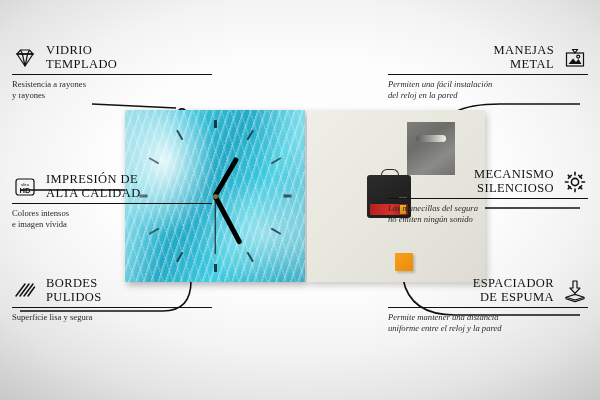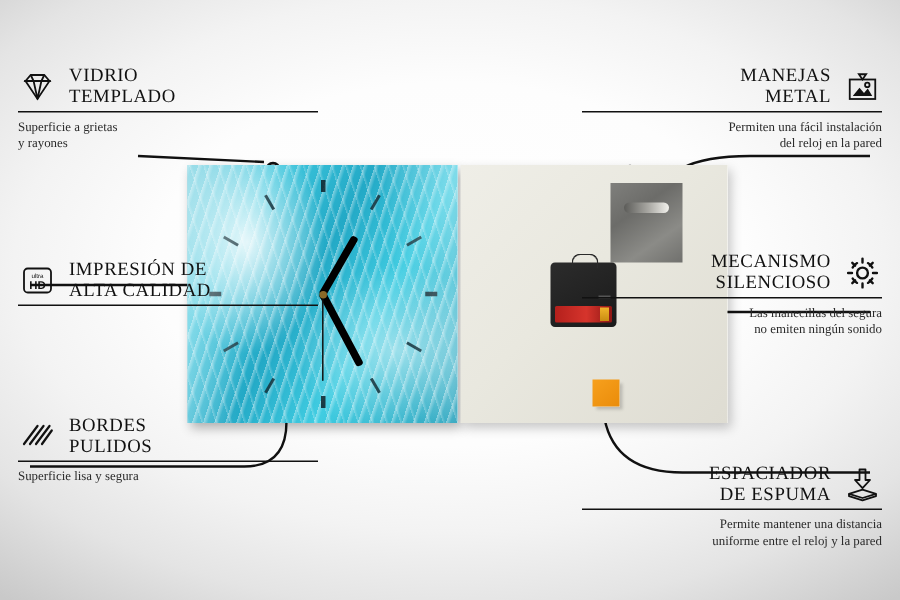--- a/index.html
+++ b/index.html
@@ -55,29 +55,29 @@
 
   
   .feat{position:absolute;width:200px;}
   .feat .head{display:flex;align-items:center;gap:8px;}
   .feat.right .head{flex-direction:row-reverse;}
   .ttl{font-size:12.5px;line-height:13.5px;letter-spacing:.4px;color:#111;
        font-variant:small-caps;text-transform:uppercase;font-weight:400;}
   .feat.right .ttl{text-align:right;font-family:Liberation Serif, serif;}
   .rule{height:1px;background:#111;margin:3px 0 4px;}
   .sub{font-size:8.6px;line-height:10.6px;color:#2a2a2a;}
-  .feat.right .sub{text-align:right;}
+  .feat.right .sub{text-align:left;font-style:italic;}
   .ico{width:26px;height:26px;flex:0 0 26px;display:block;}
 
   .f-tl{left:12px;top:44px;}
   .f-ml{left:12px;top:173px;}
   .f-bl{left:12px;top:277px;}
   .f-tr{left:388px;top:44px;}
   .f-mr{left:388px;top:168px;}
-  .f-br{left:388px;top:277px;margin-top:32px;}
+  .f-br{left:388px;top:277px;}
 
   svg.lines{position:absolute;left:0;top:0;width:600px;height:400px;pointer-events:none;}
 </style>
 </head>
 <body>
 
 <div id="stage">
 
   <svg class="lines" viewBox="0 0 600 400">
     <g fill="none" stroke="#111" stroke-width="1.6">
@@ -141,40 +141,44 @@
             <path d="M5 9 H21"></path>
         </svg>
       </span>
       <span class="ttl">
         <span>VIDRIO</span><br>
         <span>TEMPLADO</span>
       </span>
     </div>
     <div class="rule"></div>
     <div class="sub">
-      <span>Superficie a grietas</span><br>
+      <span>Resistencia a rayones</span><br>
       <span>y rayones</span>
     </div>
   </div>
 
   <div class="feat f-ml">
     <div class="head">
       <span class="ico">
         <svg viewBox="0 0 26 26">
           <rect x="4" y="5" width="18" height="16" rx="2.5" fill="none" stroke="#111" stroke-width="1.2"></rect>
           <text x="13" y="11.6" font-family="Liberation Sans, sans-serif" font-size="4.2" text-anchor="middle" fill="#111">ultra</text>
           <text x="13" y="18.6" font-family="Liberation Sans, sans-serif" font-size="7.6" font-weight="bold" text-anchor="middle" fill="#111">HD</text>
         </svg>
       </span>
       <span class="ttl">
         <span>IMPRESIÓN DE</span><br>
         <span>ALTA CALIDAD</span>
       </span>
     </div>
     <div class="rule"></div>
+    <div class="sub">
+      <span>Colores intensos</span><br>
+      <span>e imagen vívida</span>
+    </div>
   </div>
 
   <div class="feat f-bl">
     <div class="head">
       <span class="ico">
         <svg viewBox="0 0 26 26" stroke="#111" stroke-width="1.5" fill="none" stroke-linecap="round">
           <path d="M4 18 L13 6"></path>
             <path d="M8 18 L17 6"></path>
             <path d="M12 18 L21 6"></path>
             <path d="M16 18 L22.5 9"></path>

